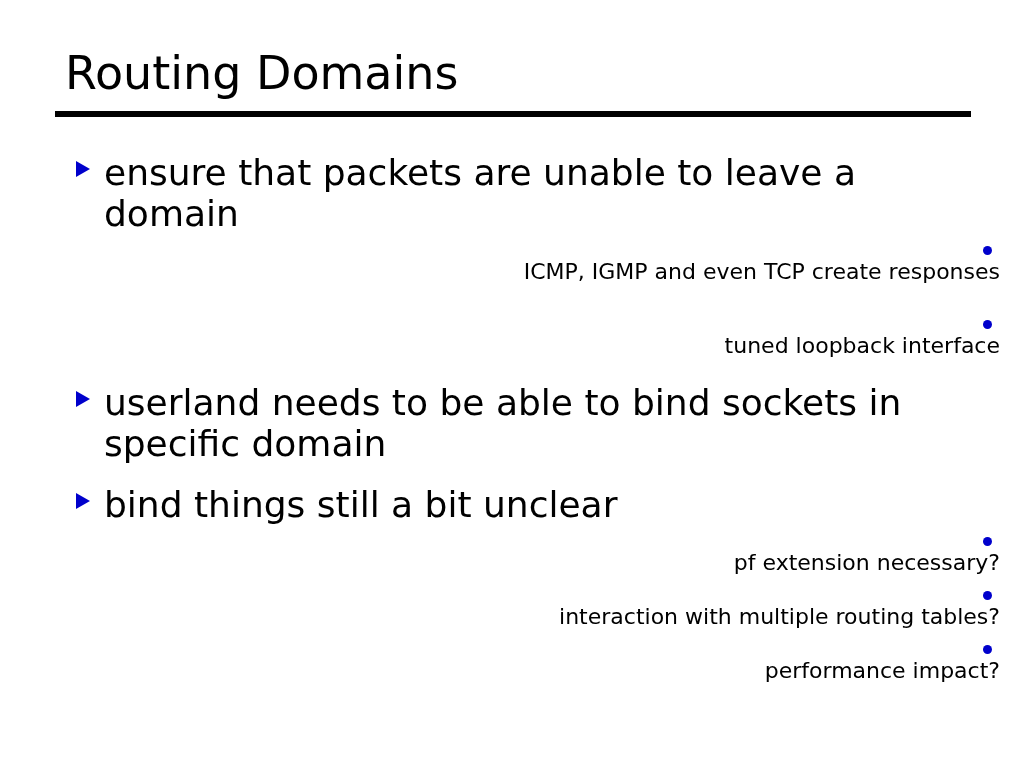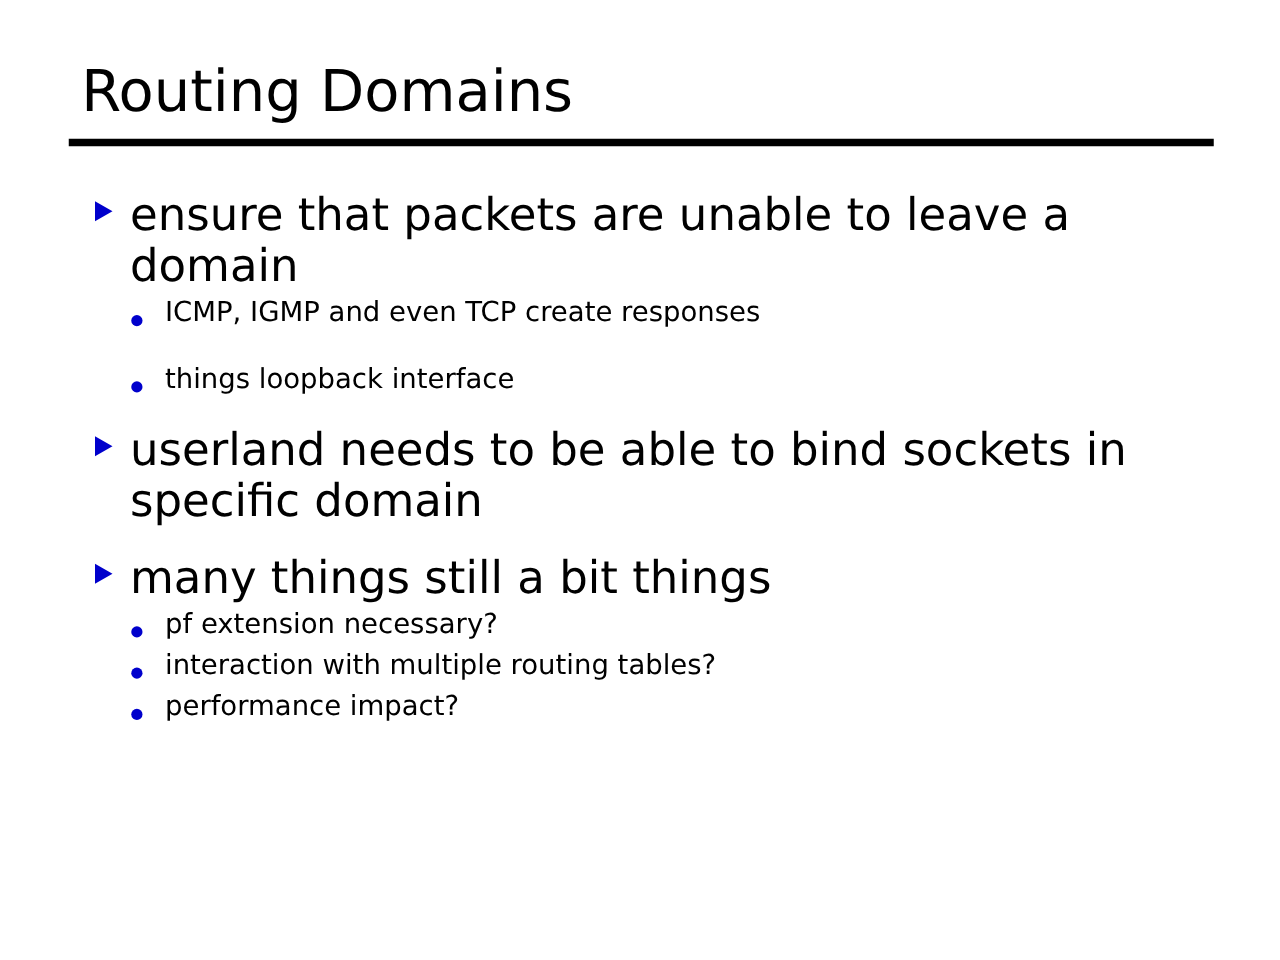--- a/index.html
+++ b/index.html
@@ -85,22 +85,23 @@
     flex: 1 1 auto;
     font-size: 36px;
     line-height: 41px;
     color: #000000;
     padding-left: 14px;
     max-width: 845px;
   }
 
   .l2-row {
     display: flex;
-    align-items: center;
-    margin: 0;
+    align-items: flex-end;
+    margin: 0;
+    flex-direction: column;
   }
   .l2-marker {
     flex: 0 0 auto;
     width: 62px;
     padding-top: 12px;
     line-height: 0;
   }
   .dot {
     display: block;
     width: 9px;
@@ -149,40 +150,40 @@
         </div>
       </div>
     </div>
 
     <div class="group">
       <div class="sub-list">
         <div class="l2-row">
           <div class="l2-marker">
               <span class="dot"></span>
             </div>
-          <div class="l2-text">things loopback interface</div>
+          <div class="l2-text">tuned loopback interface</div>
         </div>
       </div>
     </div>
 
     <div class="group">
       <div class="l1-row">
         <div class="l1-marker">
             <span class="tri"></span>
           </div>
         <div class="l1-text">userland needs to be able to bind sockets in specific domain</div>
       </div>
     </div>
 
     <div class="group">
       <div class="l1-row">
         <div class="l1-marker">
             <span class="tri"></span>
           </div>
-        <div class="l1-text">many things still a bit things</div>
+        <div class="l1-text">bind things still a bit unclear</div>
       </div>
       <div class="sub-list">
         <div class="l2-row">
           <div class="l2-marker">
               <span class="dot"></span>
             </div>
           <div class="l2-text">pf extension necessary?</div>
         </div>
         <div class="l2-row">
           <div class="l2-marker">

